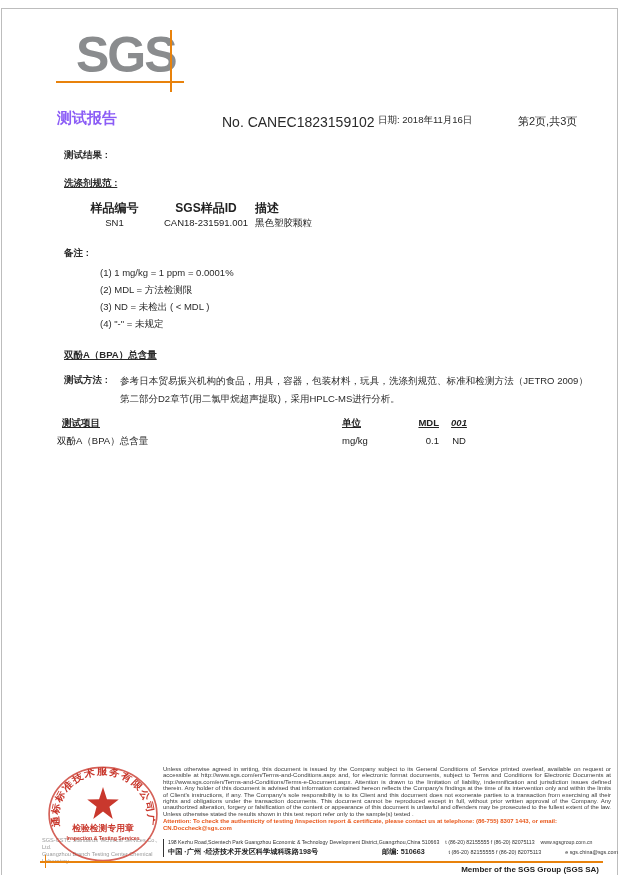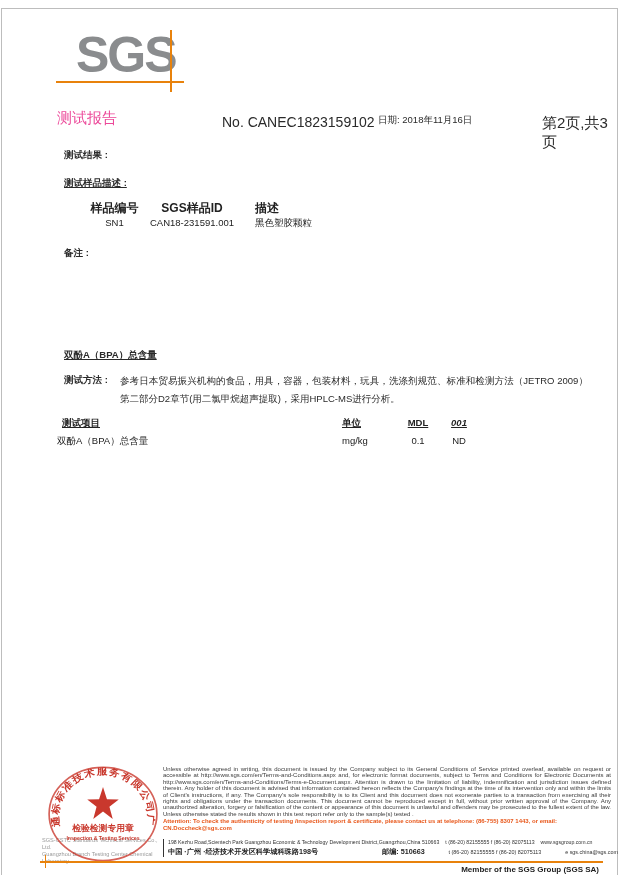--- a/index.html
+++ b/index.html
@@ -9,48 +9,48 @@
         border:1px solid #bdbdbd;border-bottom:none;pointer-events:none;}
   .abs{position:absolute;}
 
   
   .logo-text{position:absolute;left:76px;top:30px;font-size:50px;font-weight:bold;
         color:#8a8c8e;letter-spacing:-2px;line-height:1;}
   .logo-hline{position:absolute;left:56px;top:81px;width:128px;height:2px;background:#e8820c;}
   .logo-vline{position:absolute;left:170px;top:30px;width:2px;height:62px;background:#e8820c;}
 
   
-  .report-title{position:absolute;left:57px;top:109px;font-size:15px;font-weight:normal;color:#ec4899;}
+  .report-title{position:absolute;left:57px;top:109px;font-size:15px;font-weight:bold;color:#8b5cf6;}
   .report-no{position:absolute;left:222px;top:114px;font-size:14px;color:#2a2a2a;}
   .report-date{position:absolute;left:378px;top:114px;font-size:9.5px;color:#2a2a2a;}
-  .report-pages{position:absolute;left:542px;top:114px;font-size:15px;color:#2a2a2a;}
+  .report-pages{position:absolute;left:518px;top:114px;font-size:11px;color:#2a2a2a;}
 
   .label-bold{font-size:9.5px;font-weight:bold;color:#2a2a2a;padding-left:7px;}
   .underline{text-decoration:underline;}
 
   
   .sample-table{position:absolute;left:57px;top:200px;width:420px;height:40px;}
   .sample-table .c1{position:absolute;left:15px;width:85px;text-align:center;}
-  .sample-table .c2{position:absolute;left:80px;width:110px;text-align:center;}
+  .sample-table .c2{position:absolute;left:94px;width:110px;text-align:center;}
   .sample-table .c3{position:absolute;left:198px;width:160px;text-align:left;}
   .sample-table .hdr{top:0;font-weight:bold;font-size:12px;}
   .sample-table .val{top:17px;font-size:9.5px;}
 
   .notes-item{font-size:9.5px;color:#2a2a2a;line-height:17px;}
 
   .method-text{position:absolute;left:120px;top:372px;width:468px;font-size:9.5px;
         color:#2a2a2a;line-height:18px;text-align:justify;}
 
   
   .res-table{position:absolute;left:57px;top:417px;width:553px;height:40px;font-size:9.5px;}
   .res-table .h{font-weight:bold;text-decoration:underline;}
   .res-table .it{font-style:italic;}
   .res-table .t1{position:absolute;left:5px;}
   .res-table .t2{position:absolute;left:285px;width:50px;text-align:left;}
-  .res-table .t3{position:absolute;left:340px;width:42px;text-align:center;}
+  .res-table .t3{position:absolute;left:340px;width:42px;text-align:right;}
   .res-table .t4{position:absolute;left:382px;width:40px;text-align:center;}
   .res-table .r0{top:0;}
   .res-table .r1{top:18px;}
   .res-table .v1{position:absolute;left:0;}
 
   
   .legal-block{position:absolute;left:163px;top:766px;width:448px;}
   .legal-text{font-size:6px;line-height:6.4px;color:#3c3c3c;text-align:justify;}
   .attention-text{margin-top:1px;font-size:6px;line-height:6.4px;color:#e8571a;font-weight:bold;}
 
@@ -81,32 +81,38 @@
   <div class="logo-hline"></div>
   <div class="logo-vline"></div>
 
   <div class="report-title">测试报告</div>
   <div class="report-no">No. CANEC1823159102</div>
   <div class="report-date">日期: 2018年11月16日</div>
   <div class="report-pages">第2页,共3页</div>
 
   <div class="abs label-bold" style="left:57px;top:149px;">测试结果 :</div>
 
-  <div class="abs label-bold underline" style="left:57px;top:177px;">测试样品描述 :</div>
+  <div class="abs label-bold underline" style="left:57px;top:177px;">洗涤剂规范 :</div>
 
   <div class="sample-table">
     <div class="c1 hdr">样品编号</div>
     <div class="c2 hdr">SGS样品ID</div>
     <div class="c3 hdr">描述</div>
     <div class="c1 val">SN1</div>
     <div class="c2 val">CAN18-231591.001</div>
     <div class="c3 val">黑色塑胶颗粒</div>
   </div>
 
   <div class="abs label-bold" style="left:57px;top:247px;">备注 :</div>
+  <div class="abs" style="left:100px;top:264px;">
+    <div class="notes-item">(1) 1 mg/kg = 1 ppm = 0.0001%</div>
+    <div class="notes-item">(2) MDL = 方法检测限</div>
+    <div class="notes-item">(3) ND = 未检出 ( &lt; MDL )</div>
+    <div class="notes-item">(4) "-" = 未规定</div>
+  </div>
 
   <div class="abs label-bold underline" style="left:57px;top:349px;">双酚A（BPA）总含量</div>
   <div class="abs label-bold" style="left:57px;top:374px;">测试方法 :</div>
   <div class="method-text">参考日本贸易振兴机构的食品，用具，容器，包装材料，玩具，洗涤剂规范、标准和检测方法（JETRO 2009）第二部分D2章节(用二氯甲烷超声提取)，采用HPLC-MS进行分析。</div>
 
   <div class="res-table">
     <div class="t1 r0 h">测试项目</div>
     <div class="t2 r0 h">单位</div>
     <div class="t3 r0 h">MDL</div>
     <div class="t4 r0 h it">001</div>

